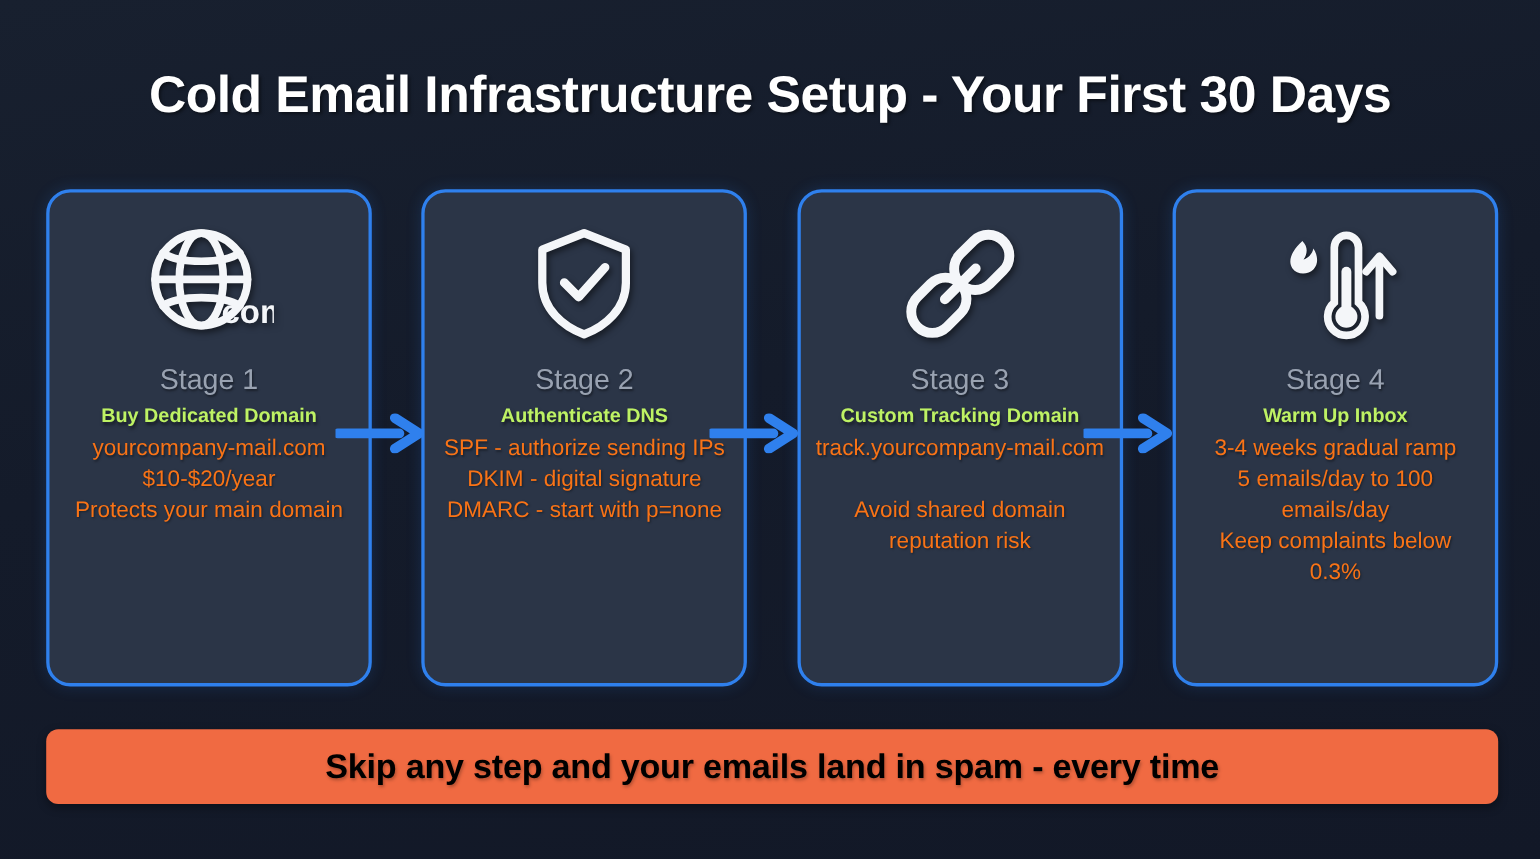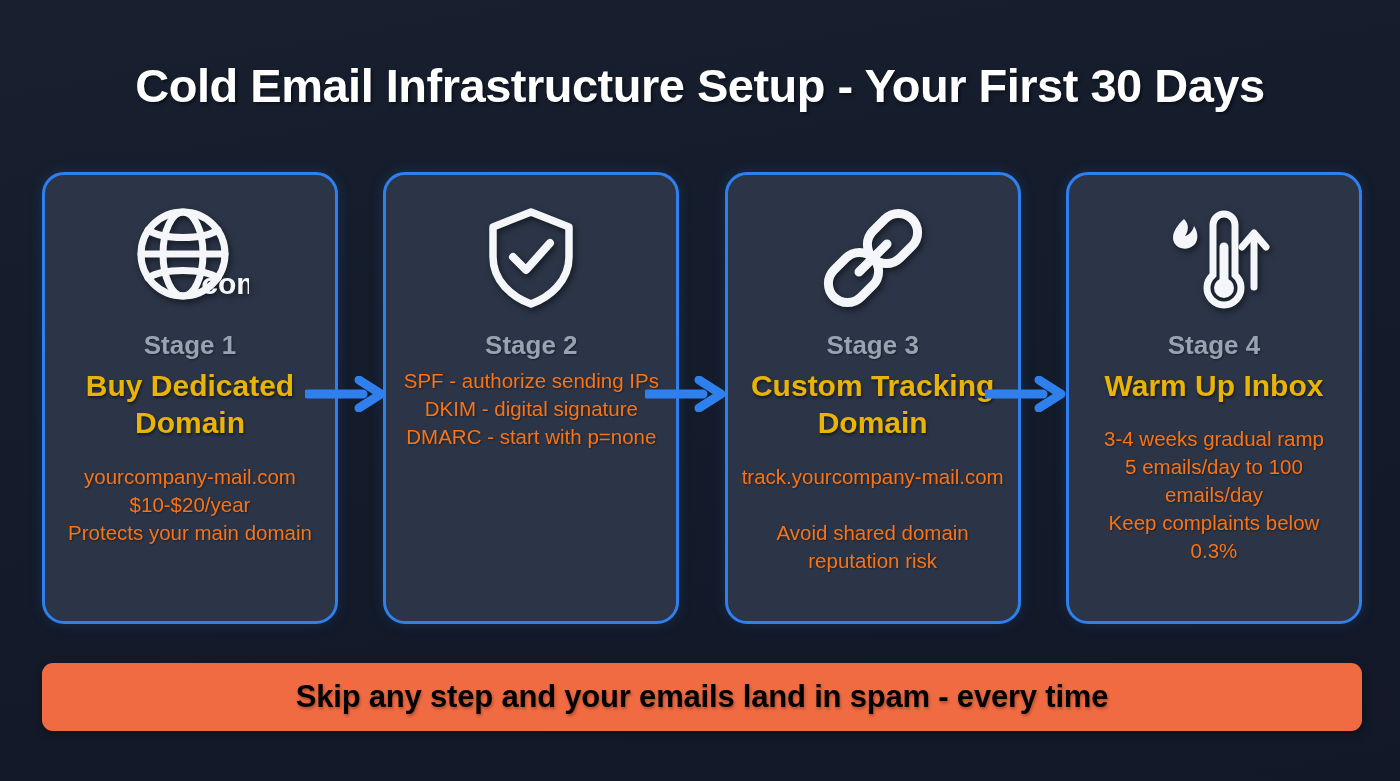--- a/index.html
+++ b/index.html
@@ -77,34 +77,34 @@
     display: flex;
     align-items: center;
     justify-content: center;
     margin-bottom: 16px;
     filter: drop-shadow(2px 3px 3px rgba(0,0,0,0.5));
   }
 
   .stage-label {
     color: #99a2b1;
     font-size: 26px;
+    font-weight: normal;
+    line-height: 1.25;
+    text-align: center;
+    margin-bottom: 5px;
+    text-shadow: 1px 1px 2px rgba(0,0,0,0.4);
+  }
+
+  .card-title {
+    color: #bef264;
+    font-size: 18px;
     font-weight: bold;
     line-height: 1.25;
     text-align: center;
     margin-bottom: 5px;
-    text-shadow: 1px 1px 2px rgba(0,0,0,0.4);
-  }
-
-  .card-title {
-    color: #eab308;
-    font-size: 30px;
-    font-weight: bold;
-    line-height: 1.25;
-    text-align: center;
-    margin-bottom: 21px;
     text-shadow: 1px 2px 3px rgba(0,0,0,0.5);
   }
 
   .card-body {
     color: #f97316;
     font-size: 20.5px;
     line-height: 1.37;
     text-align: center;
     text-shadow: 1px 1px 2px rgba(0,0,0,0.4);
     white-space: pre-line;
@@ -176,20 +176,21 @@
     </div>
 
     <div class="card">
       <div class="card-icon">
         <svg width="96" height="106" viewBox="0 0 96 106" fill="none">
           <path d="M48 7 L86 22 V52 C86 76, 67 92, 48 99 C29 92, 10 76, 10 52 V22 Z" stroke="#f4f6f9" stroke-width="7.5" stroke-linejoin="round" fill="none"></path>
           <path d="M30 52 L43 65 L67 38" stroke="#f4f6f9" stroke-width="8" stroke-linecap="round" stroke-linejoin="round" fill="none"></path>
         </svg>
       </div>
       <div class="stage-label">Stage 2</div>
+      <div class="card-title">Authenticate DNS</div>
       <div class="card-body">SPF - authorize sending IPs
 DKIM - digital signature
 DMARC - start with p=none</div>
     </div>
 
     <div class="card">
       <div class="card-icon">
         <svg width="104" height="104" viewBox="0 0 104 104" fill="none">
           <g stroke="#f4f6f9" stroke-width="9" stroke-linecap="round" fill="none">
             <path d="M58 27 L70 15 A19 19 0 0 1 97 42 L85 54

